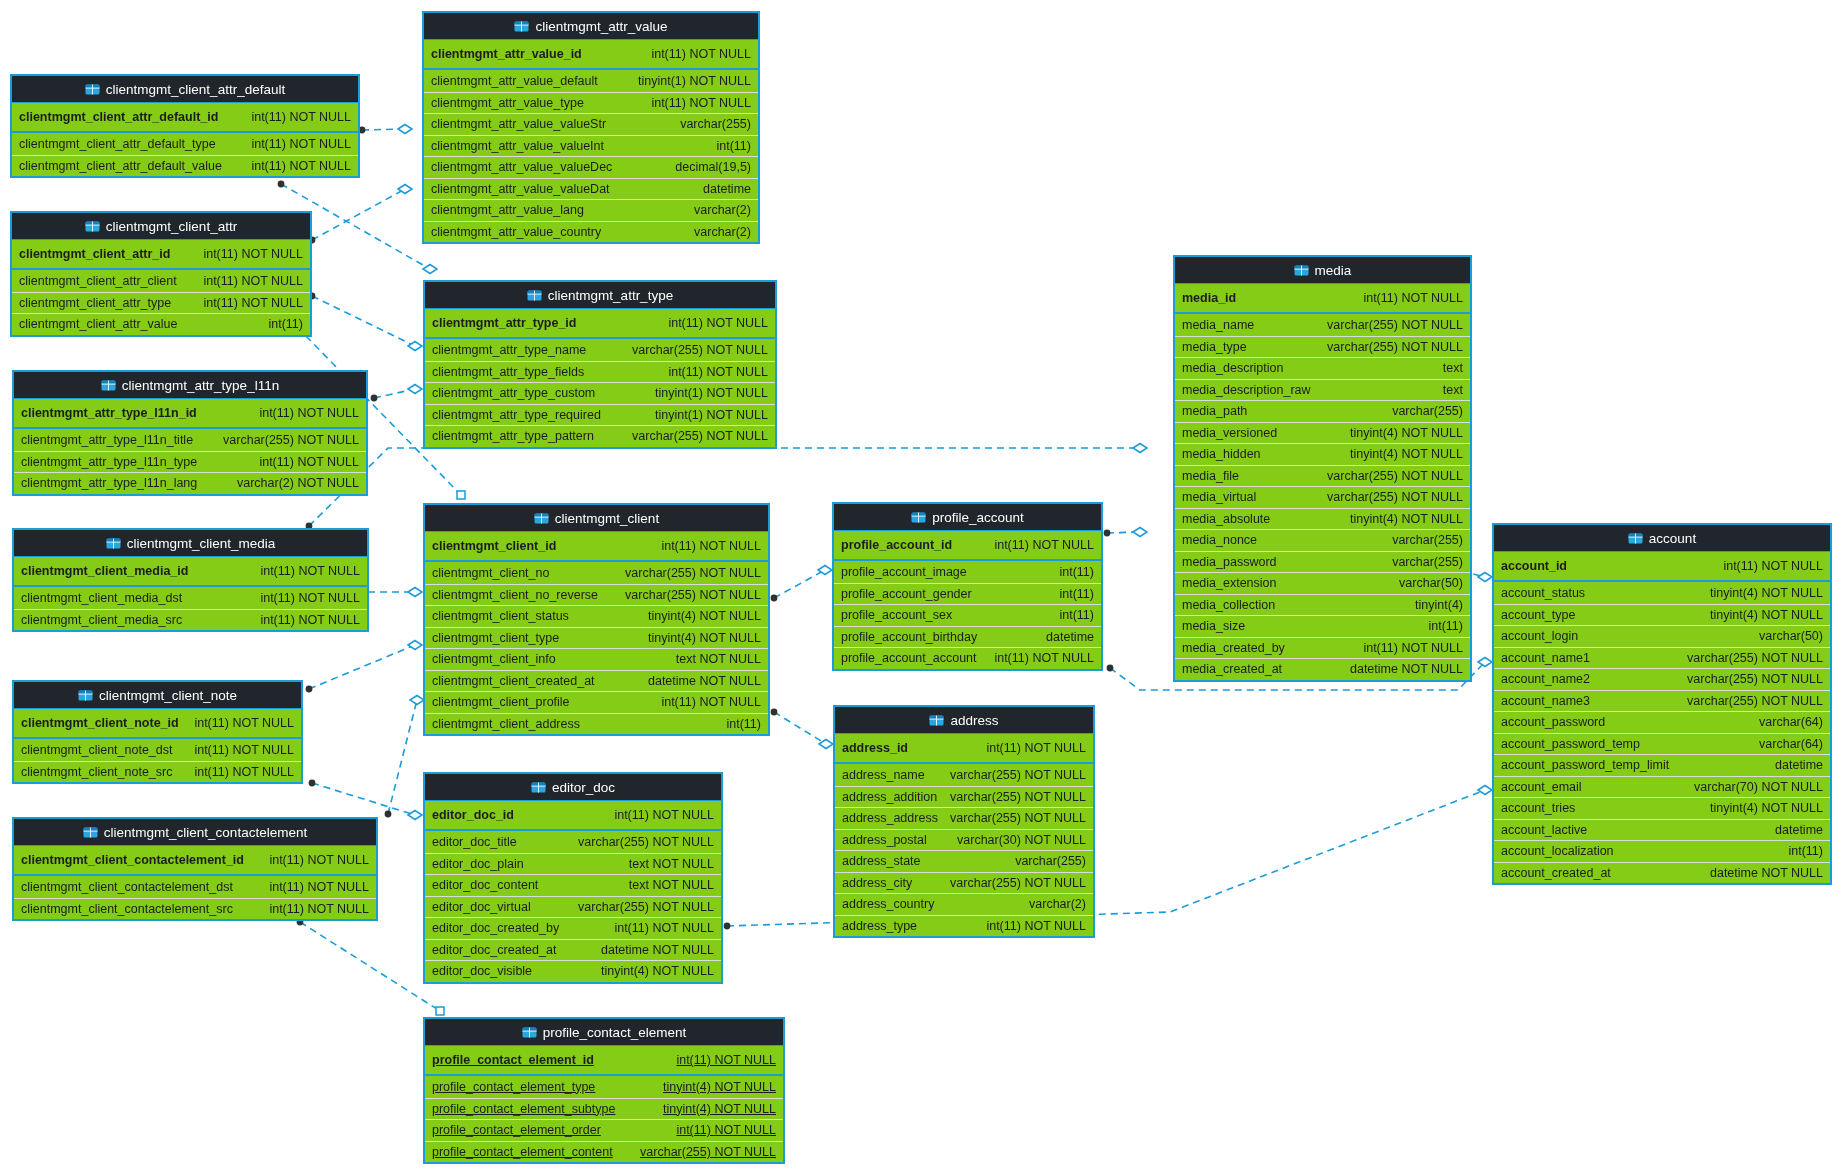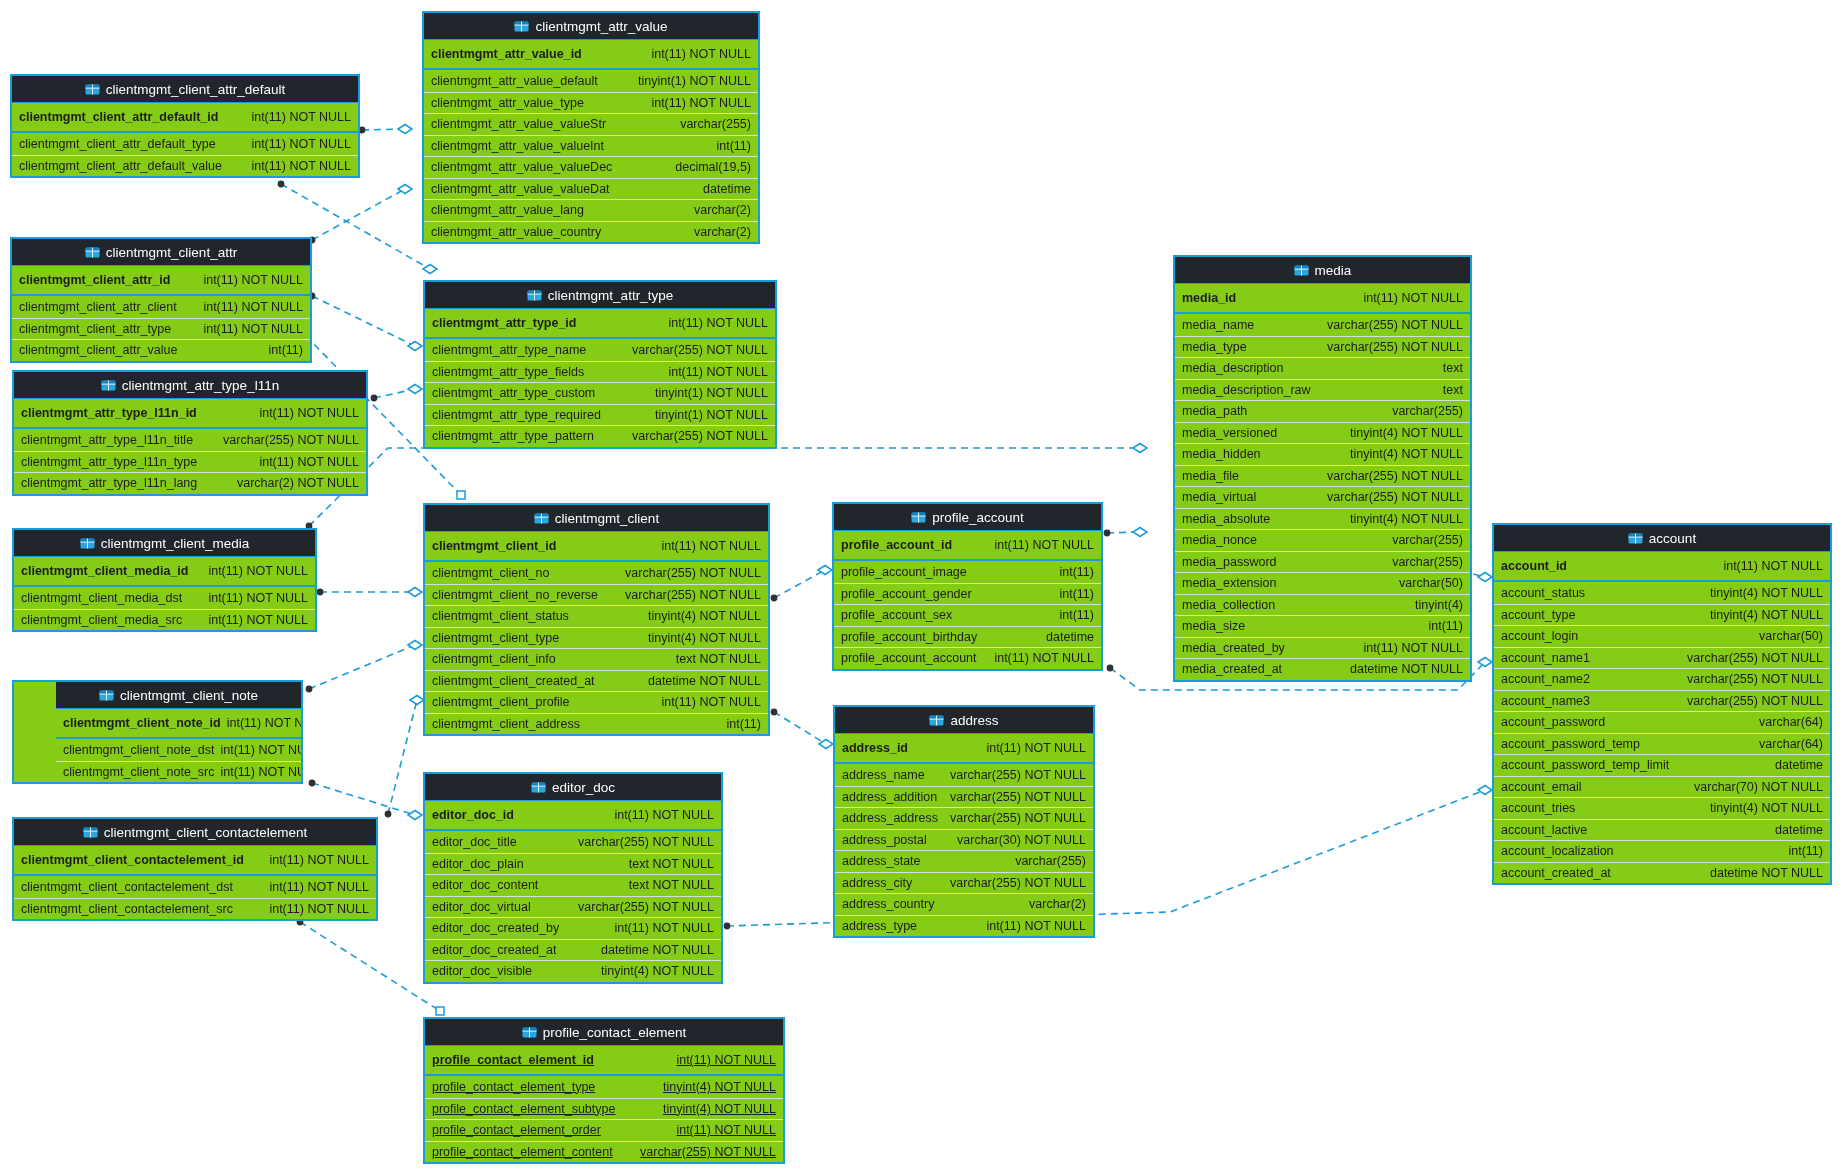--- a/index.html
+++ b/index.html
@@ -104,21 +104,21 @@
         <div class="trow">
           <span class="cname">clientmgmt_client_attr_default_type</span>
           <span class="ctype">int(11) NOT NULL</span>
         </div>
         <div class="trow">
           <span class="cname">clientmgmt_client_attr_default_value</span>
           <span class="ctype">int(11) NOT NULL</span>
         </div>
       </div>
     </div>
-    <div class="table" style="left: 10px; top: 211px; width: 302px; margin-top: 26px;">
+    <div class="table" style="left: 10px; top: 211px; width: 302px;">
       <div class="thead">
         <span class="ticon">
           <svg width="15" height="11" viewBox="0 0 15 11">
             <rect x="0.5" y="0.5" width="14" height="10" rx="1.5" fill="#2aa7e0"></rect>
             <rect x="0.5" y="0.5" width="14" height="3.6" rx="1.5" fill="#1184c0"></rect>
             <line x1="0.5" y1="4.1" x2="14.5" y2="4.1" stroke="#dff3fc" stroke-width="1"></line>
             <line x1="7.5" y1="0.5" x2="7.5" y2="10.5" stroke="#dff3fc" stroke-width="1"></line>
           </svg>
         </span>
         <span class="ttitle">clientmgmt_client_attr</span>
@@ -256,21 +256,21 @@
         <div class="trow">
           <span class="cname">clientmgmt_attr_type_l11n_type</span>
           <span class="ctype">int(11) NOT NULL</span>
         </div>
         <div class="trow">
           <span class="cname">clientmgmt_attr_type_l11n_lang</span>
           <span class="ctype">varchar(2) NOT NULL</span>
         </div>
       </div>
     </div>
-    <div class="table" style="left: 12px; top: 528px; width: 305px;">
+    <div class="table" style="left: 12px; top: 528px; width: 357px;">
       <div class="thead">
         <span class="ticon">
           <svg width="15" height="11" viewBox="0 0 15 11">
             <rect x="0.5" y="0.5" width="14" height="10" rx="1.5" fill="#2aa7e0"></rect>
             <rect x="0.5" y="0.5" width="14" height="3.6" rx="1.5" fill="#1184c0"></rect>
             <line x1="0.5" y1="4.1" x2="14.5" y2="4.1" stroke="#dff3fc" stroke-width="1"></line>
             <line x1="7.5" y1="0.5" x2="7.5" y2="10.5" stroke="#dff3fc" stroke-width="1"></line>
           </svg>
         </span>
         <span class="ttitle">clientmgmt_client_media</span>
@@ -283,21 +283,21 @@
         <div class="trow">
           <span class="cname">clientmgmt_client_media_dst</span>
           <span class="ctype">int(11) NOT NULL</span>
         </div>
         <div class="trow">
           <span class="cname">clientmgmt_client_media_src</span>
           <span class="ctype">int(11) NOT NULL</span>
         </div>
       </div>
     </div>
-    <div class="table" style="left: 12px; top: 680px; width: 291px; padding-left: 42px;">
+    <div class="table" style="left: 12px; top: 680px; width: 291px;">
       <div class="thead">
         <span class="ticon">
           <svg width="15" height="11" viewBox="0 0 15 11">
             <rect x="0.5" y="0.5" width="14" height="10" rx="1.5" fill="#2aa7e0"></rect>
             <rect x="0.5" y="0.5" width="14" height="3.6" rx="1.5" fill="#1184c0"></rect>
             <line x1="0.5" y1="4.1" x2="14.5" y2="4.1" stroke="#dff3fc" stroke-width="1"></line>
             <line x1="7.5" y1="0.5" x2="7.5" y2="10.5" stroke="#dff3fc" stroke-width="1"></line>
           </svg>
         </span>
         <span class="ttitle">clientmgmt_client_note</span>

